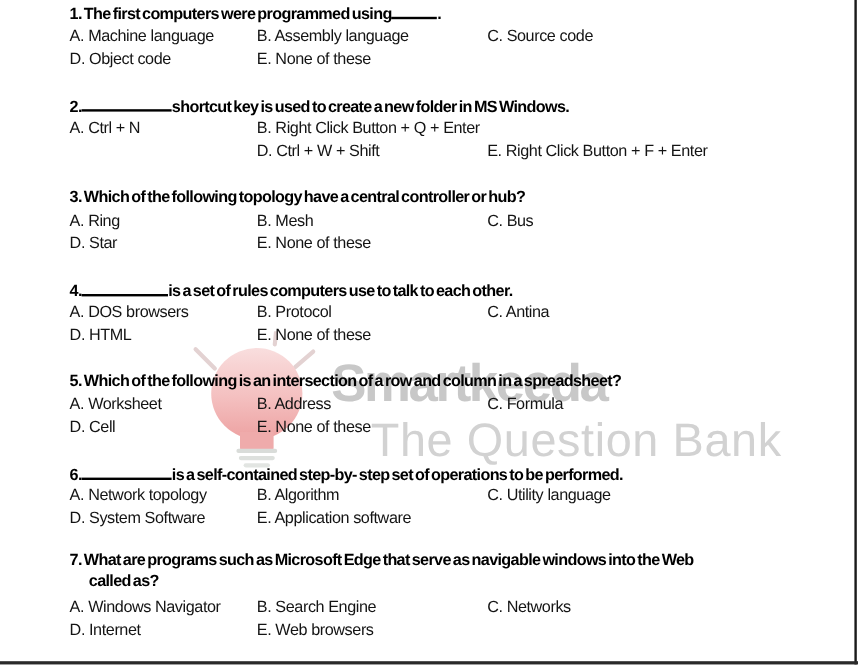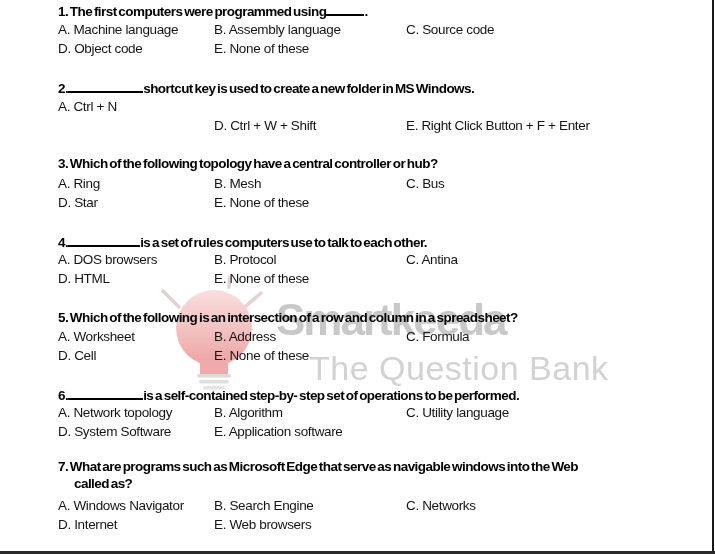--- a/index.html
+++ b/index.html
@@ -14,21 +14,21 @@
   
   .wm{position:absolute;inset:0;z-index:0;}
   .wm-bulb{position:absolute;left:148px;top:276px;}
   .wm-brand{
     position:absolute;left:276px;top:292px;
     font-size:44px;line-height:56px;font-weight:bold;
     letter-spacing:-2px;color:#c8c8c8;white-space:nowrap;
   }
   .wm-tagline{
     position:absolute;left:309px;top:352px;
-    font-size:34px;line-height:32px;color:#d2d2d2;
+    font-size:39px;line-height:32px;color:#d2d2d2;
     letter-spacing:0.5px;white-space:nowrap;
   }
 
   
   .content{position:absolute;inset:0;z-index:1;margin-left:16px;}
   .ql{
     position:absolute;left:42px;white-space:nowrap;
     font-weight:bold;font-size:13.5px;line-height:15px;
     letter-spacing:-0.55px;word-spacing:-1.5px;color:#000;
   }
@@ -83,20 +83,21 @@
       <span class="opt col-c">C. Source code</span>
     </div>
     <div class="row" style="top:41px">
       <span class="opt col-a">D. Object code</span>
       <span class="opt col-b">E. None of these</span>
     </div>
 
     <div class="ql" style="top:79px"><span>2.</span><span class="blank" style="width:75px"></span><span>shortcut key is used to create a new folder in MS Windows.</span></div>
     <div class="row" style="top:99px">
       <span class="opt col-a">A. Ctrl + N</span>
+      <span class="opt col-b">B. Right Click Button + Q + Enter</span>
     </div>
     <div class="row" style="top:118px">
       <span class="opt col-b">D. Ctrl + W + Shift</span>
       <span class="opt col-c">E. Right Click Button + F + Enter</span>
     </div>
 
     <div class="ql" style="top:156px">3. Which of the following topology have a central controller or hub?</div>
     <div class="row" style="top:176px">
       <span class="opt col-a">A. Ring</span>
       <span class="opt col-b">B. Mesh</span>

